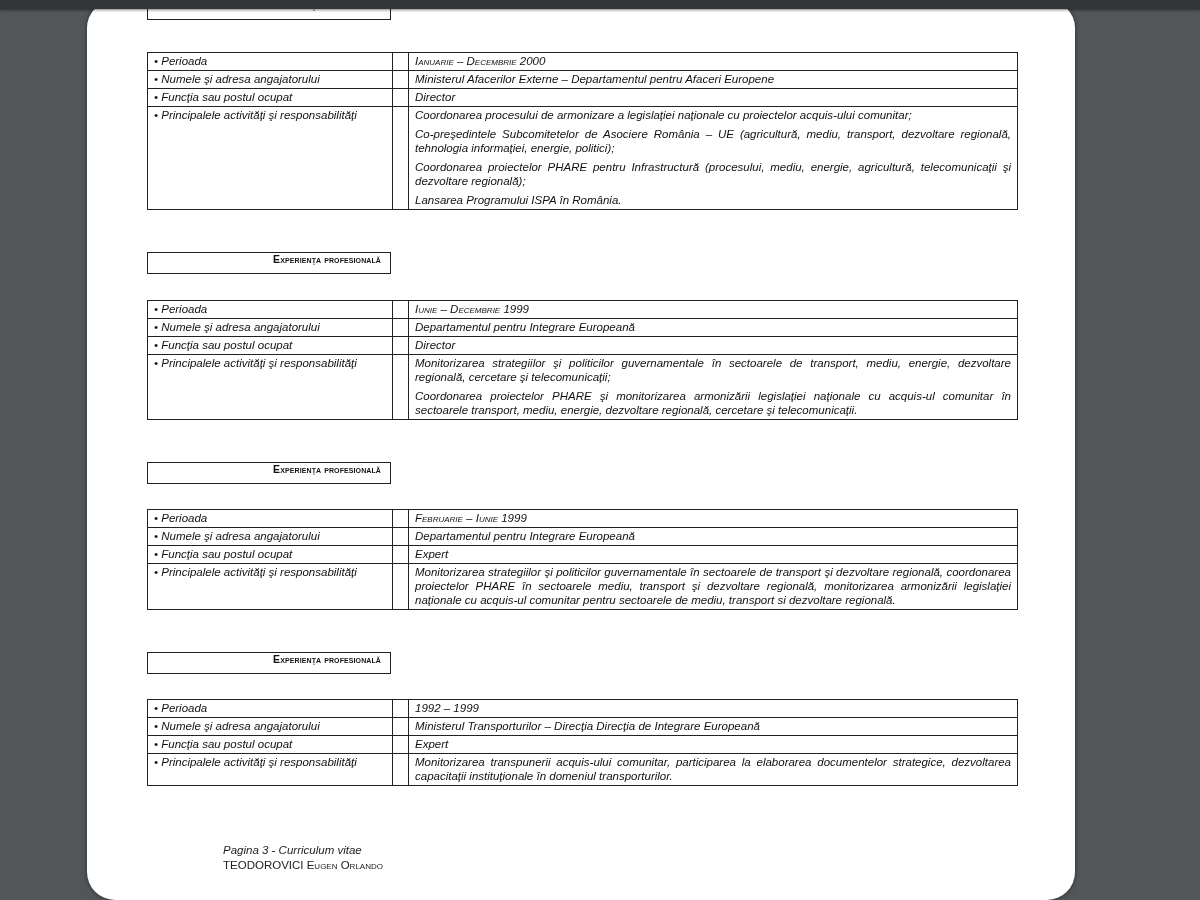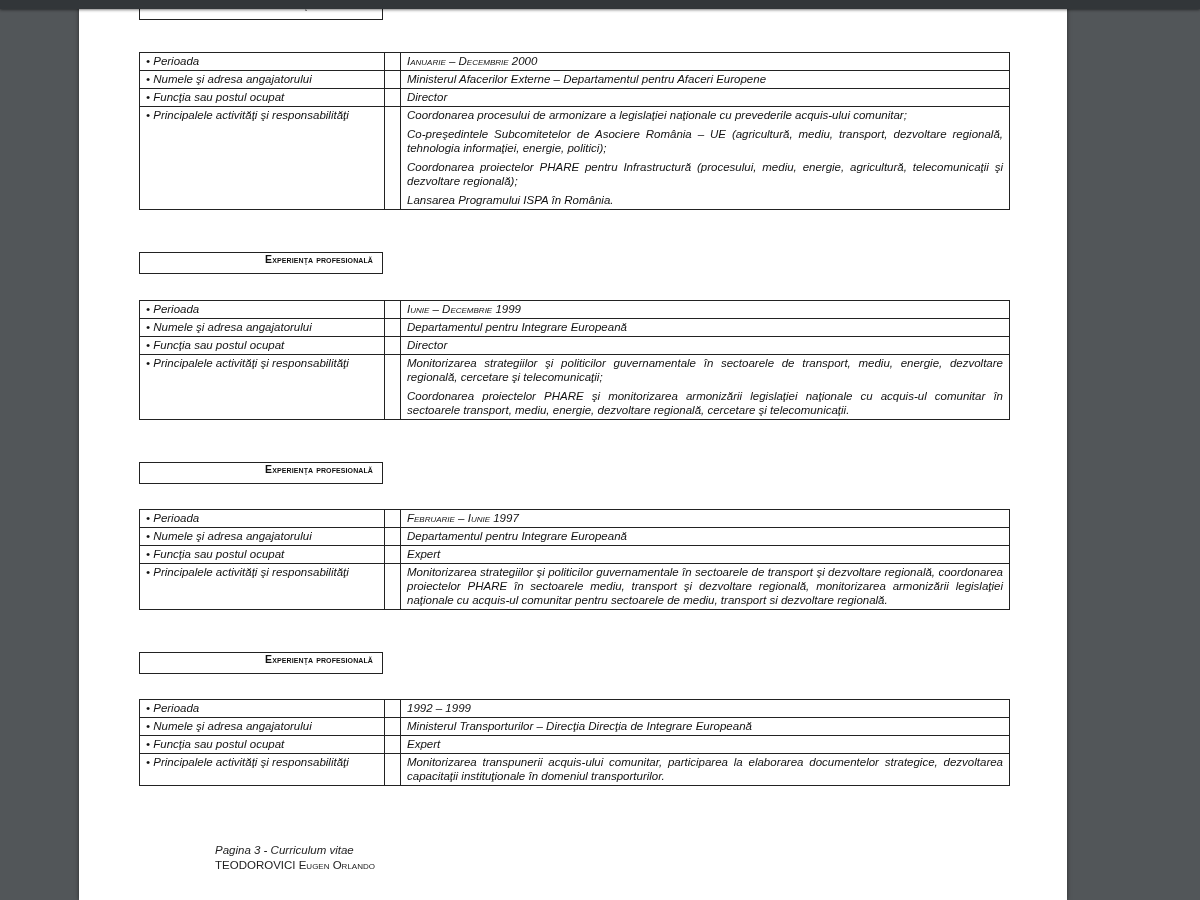--- a/index.html
+++ b/index.html
@@ -9,24 +9,25 @@
     font-family: "Liberation Sans", sans-serif;
     position: relative;
   }
   .topbar {
     position: absolute; left: 0; top: 0; width: 1200px; height: 9px;
     background: #323639;
     box-shadow: 0 1px 3px rgba(0,0,0,0.5);
     z-index: 3;
   }
   .page {
-    position: absolute; left: 79px; top: 0; width: 988px; height: 900px;
+    position: absolute; left: 87px; top: 0; width: 988px; height: 900px;
     background: #ffffff;
     box-shadow: 0 0 4px rgba(0,0,0,0.5);
     z-index: 1;
+    border-radius: 28px;
   }
   .section-header {
     position: absolute; left: 60px; width: 244px; height: 22px;
     border: 1px solid #222;
     box-sizing: border-box;
     text-align: right;
     padding-right: 9px;
     font-size: 10.5px;
     font-weight: bold;
     line-height: 13px;
@@ -83,21 +84,21 @@
     </tr>
     <tr>
       <td class="lbl">• Funcţia sau postul ocupat</td>
       <td class="gap"></td>
       <td class="val">Director</td>
     </tr>
     <tr>
       <td class="lbl">• Principalele activităţi şi responsabilităţi</td>
       <td class="gap"></td>
       <td class="val">
-        <p>Coordonarea procesului de armonizare a legislaţiei naţionale cu prevederile acquis-ului comunitar;</p>
+        <p>Coordonarea procesului de armonizare a legislaţiei naţionale cu proiectelor acquis-ului comunitar;</p>
         <p>Co-preşedintele Subcomitetelor de Asociere România – UE (agricultură, mediu, transport, dezvoltare regională, tehnologia informaţiei, energie, politici);</p>
         <p>Coordonarea proiectelor PHARE pentru Infrastructură (procesului, mediu, energie, agricultură, telecomunicaţii şi dezvoltare regională);</p>
         <p>Lansarea Programului ISPA în România.</p>
       </td>
     </tr>
   </tbody>
     </table>
 
   <div class="section-header" style="top:252px;">Experienţa profesională</div>
   <table class="exp" style="top:300px;">
@@ -127,21 +128,21 @@
     </tr>
   </tbody>
     </table>
 
   <div class="section-header" style="top:462px;">Experienţa profesională</div>
   <table class="exp" style="top:509px;">
     <tbody>
         <tr>
       <td class="lbl">• Perioada</td>
       <td class="gap"></td>
-      <td class="val sc">Februarie – Iunie 1997</td>
+      <td class="val sc">Februarie – Iunie 1999</td>
     </tr>
     <tr>
       <td class="lbl">• Numele şi adresa angajatorului</td>
       <td class="gap"></td>
       <td class="val">Departamentul pentru Integrare Europeană</td>
     </tr>
     <tr>
       <td class="lbl">• Funcţia sau postul ocupat</td>
       <td class="gap"></td>
       <td class="val">Expert</td>

